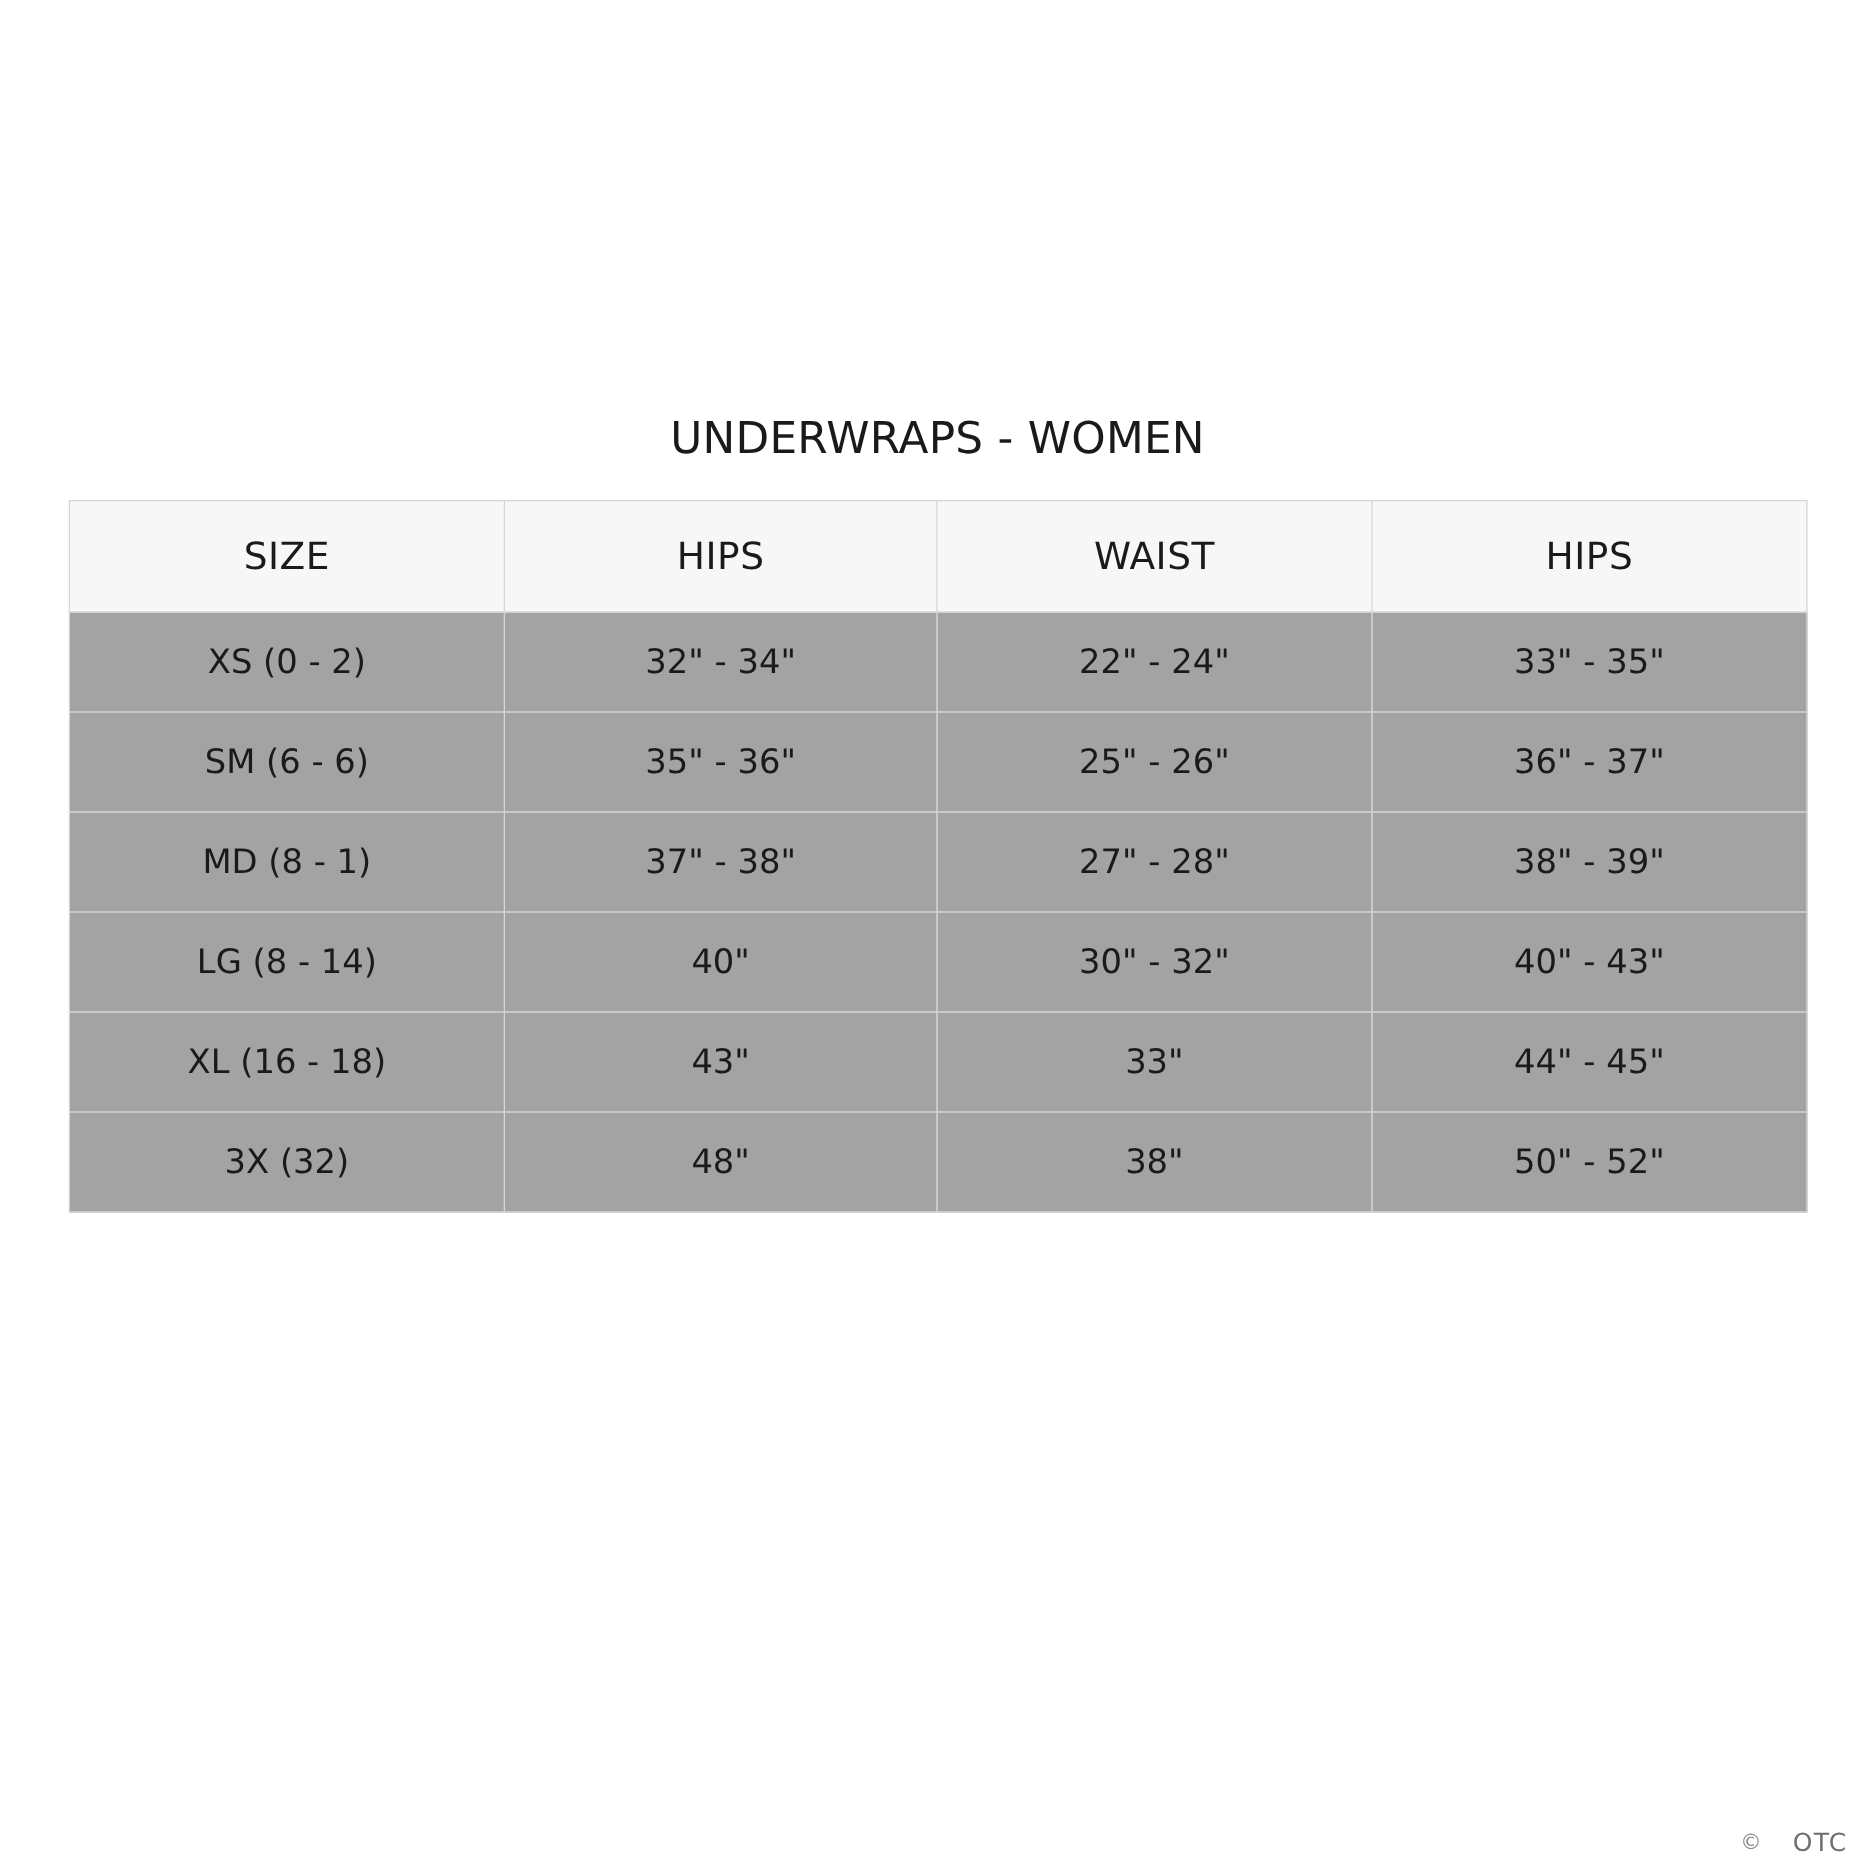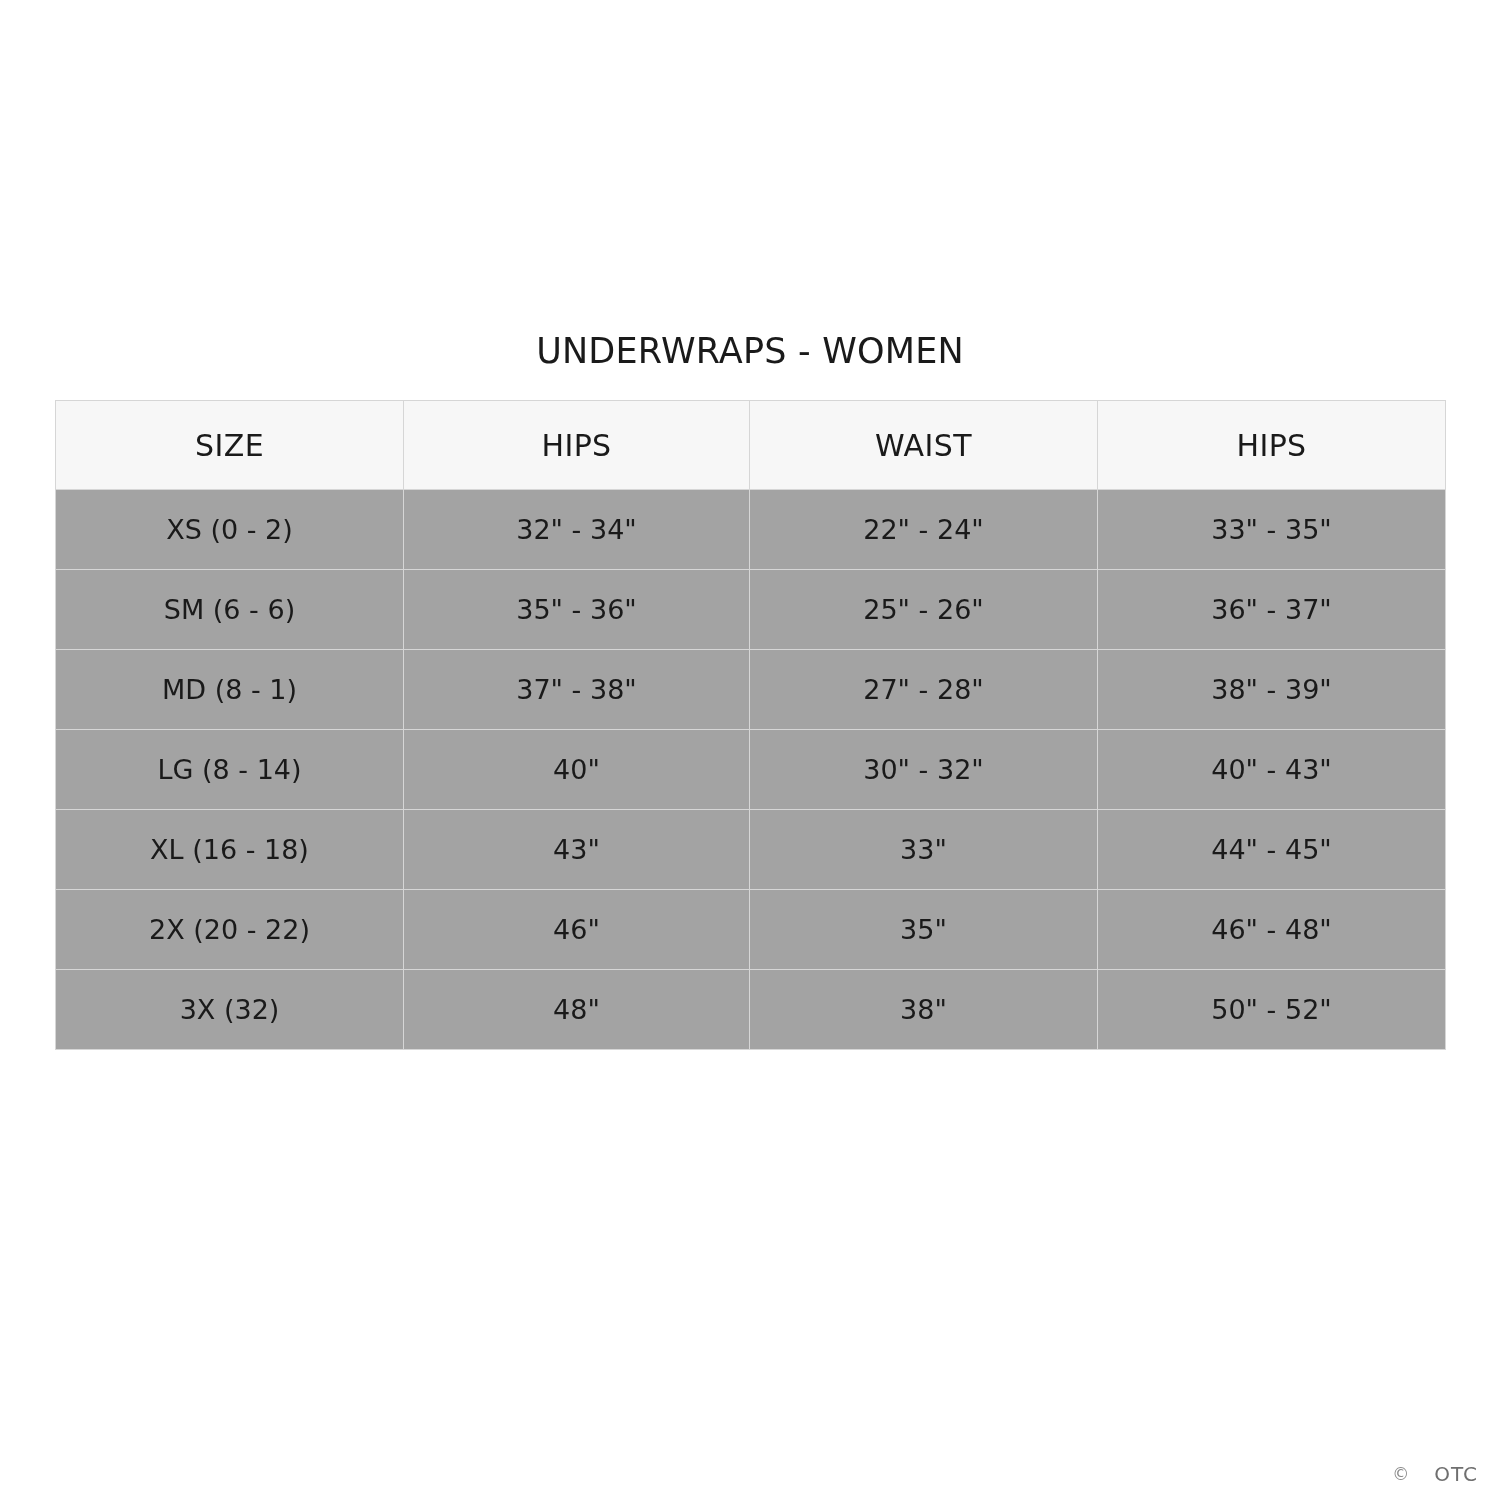--- a/index.html
+++ b/index.html
@@ -141,26 +141,20 @@
           <td>30" - 32"</td>
           <td>40" - 43"</td>
         </tr>
         <tr>
           <td class="size-cell">XL (16 - 18)</td>
           <td>43"</td>
           <td>33"</td>
           <td>44" - 45"</td>
         </tr>
         <tr>
-          <td class="size-cell">2X (20 - 22)</td>
-          <td>46"</td>
-          <td>35"</td>
-          <td>46" - 48"</td>
-        </tr>
-        <tr>
           <td class="size-cell">3X (32)</td>
           <td>48"</td>
           <td>38"</td>
           <td>50" - 52"</td>
         </tr>
       </tbody>
     </table>
   </div>
 
   <div class="watermark">

